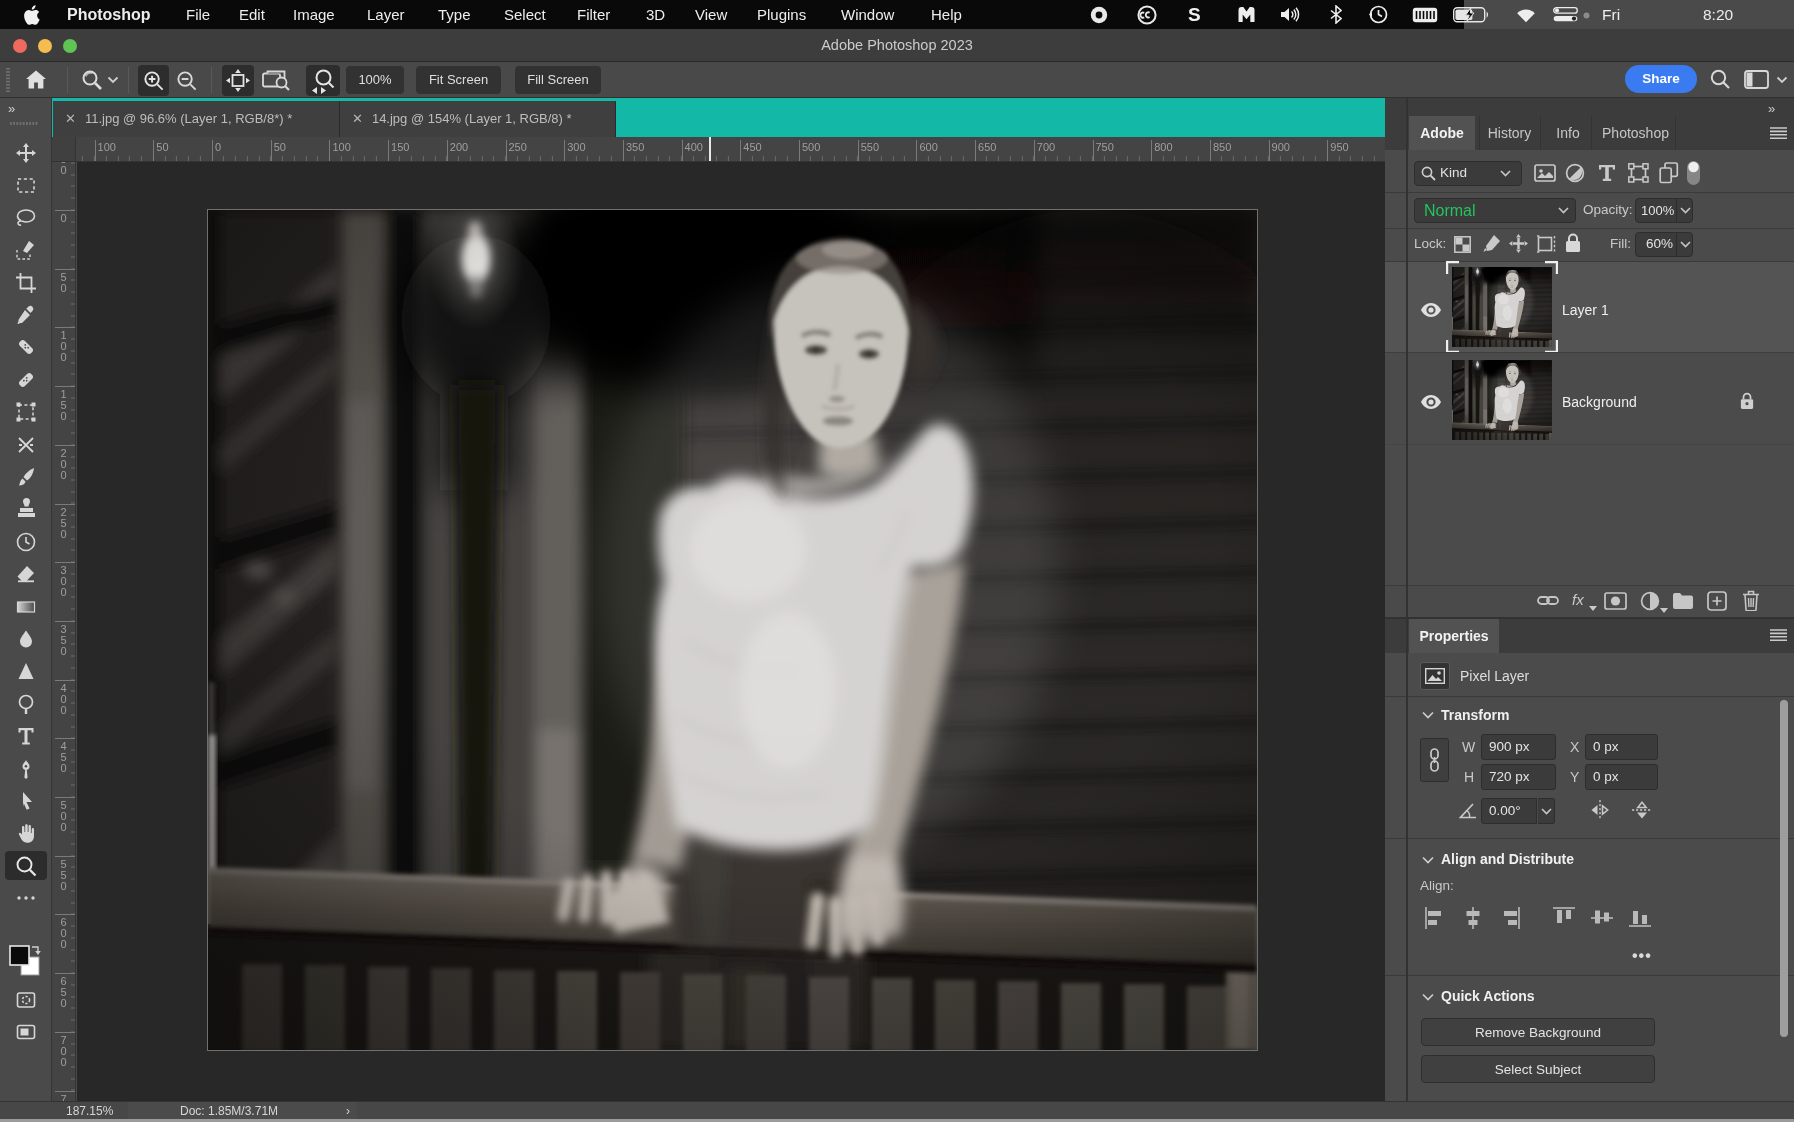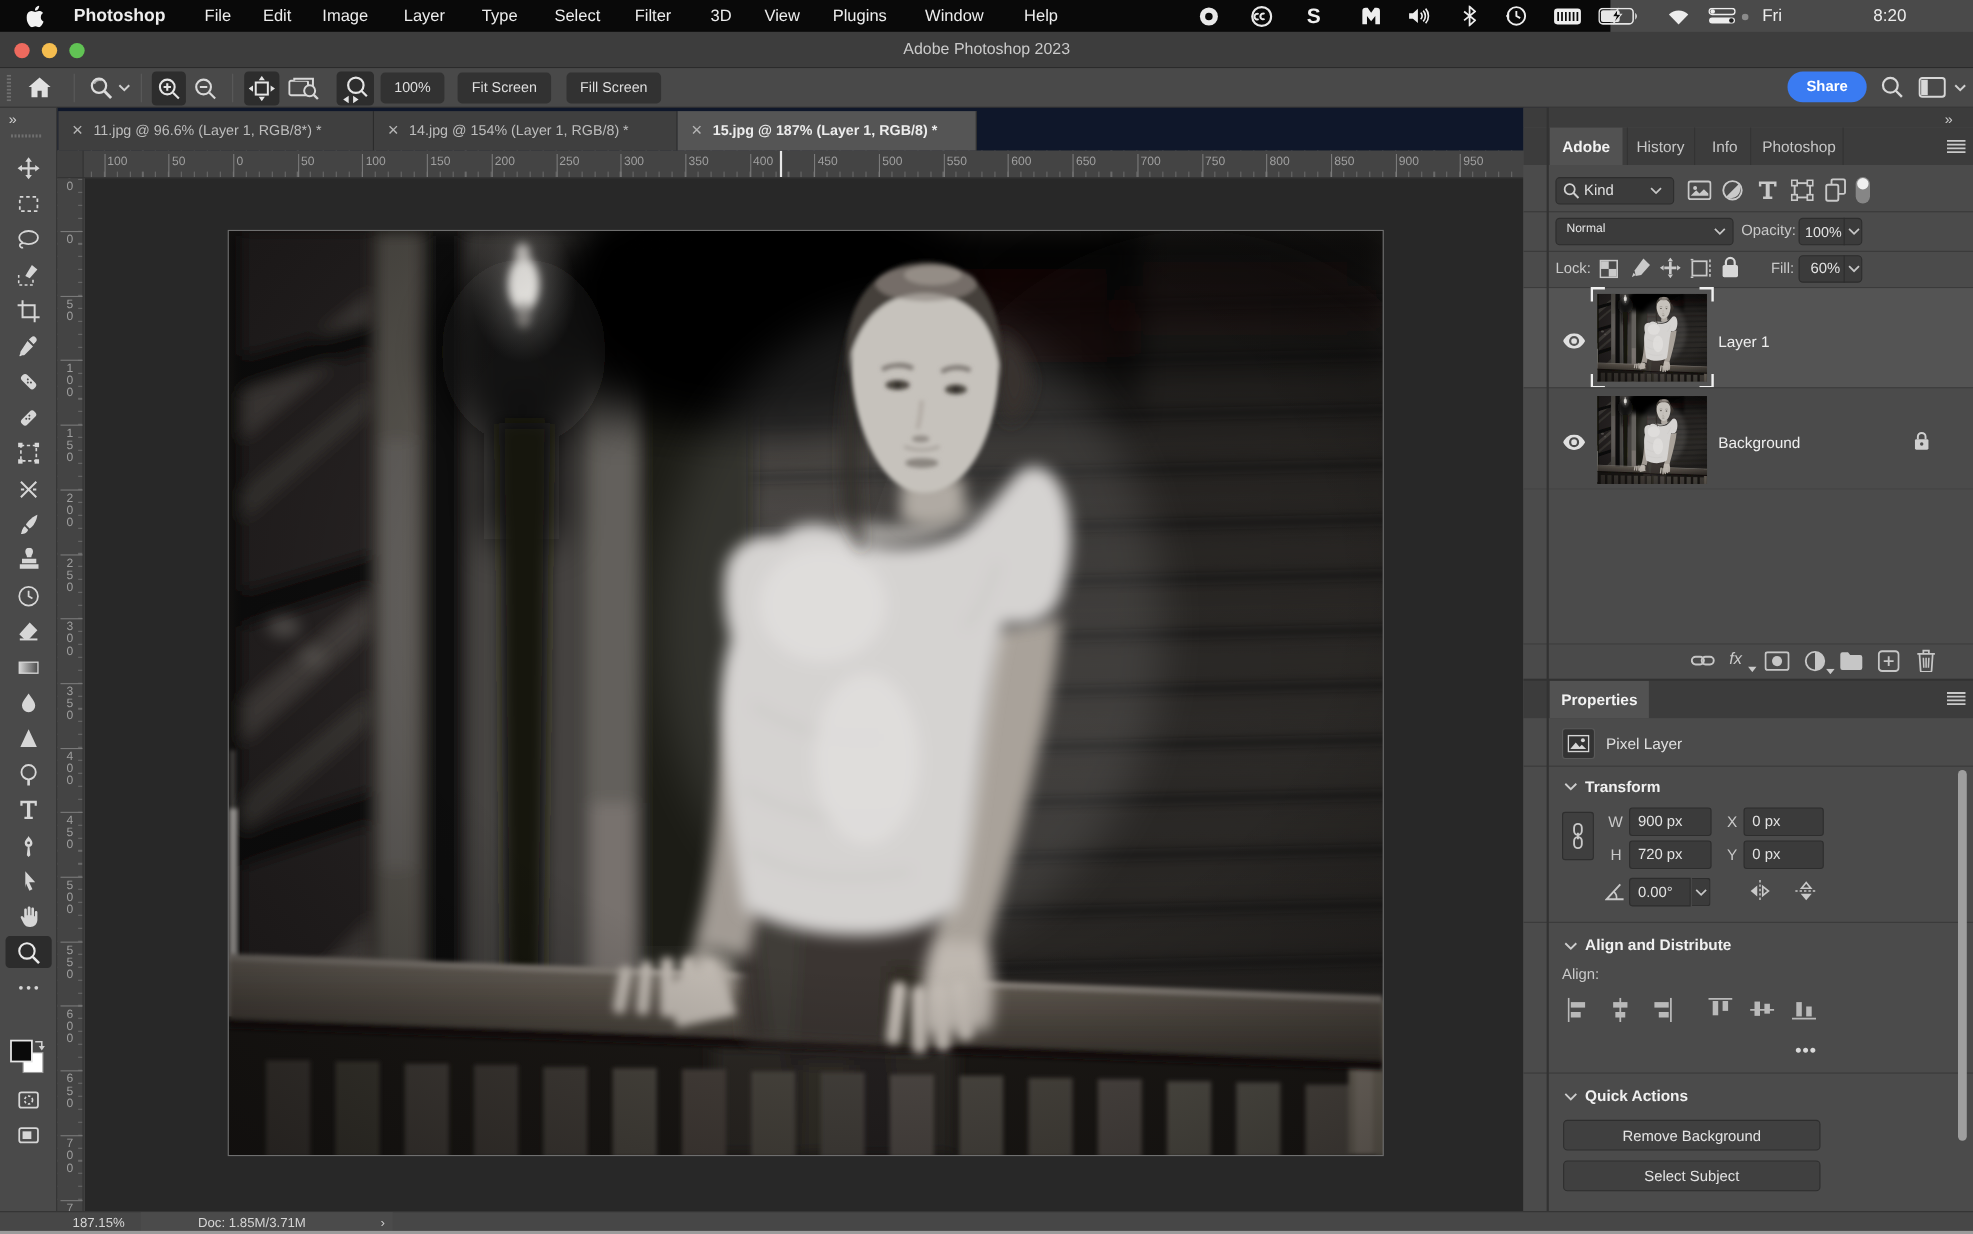--- a/index.html
+++ b/index.html
@@ -14,21 +14,21 @@
   
   #titlebar { position:absolute; left:0; top:29px; width:1794px; height:33px; background:#3d3d3d; border-bottom:1px solid #2a2a2a;}
   .tl { position:absolute; top:10px; width:14px; height:14px; border-radius:50%; }
   #titletext { position:absolute; top:0; left:0; width:100%; height:33px; line-height:33px; text-align:center; color:#cbcbcb; font-size:14.5px; }
   
   #optbar { position:absolute; left:0; top:62px; width:1794px; height:36px; background:#494949; border-bottom:1px solid #303030; }
   .optbtn { position:absolute; background:#2d2d2d; border-radius:4px; color:#dedede; font-size:13px; text-align:center; }
   .optbtn.flat { background:#323232; }
   .vsep { position:absolute; width:1px; background:#5a5a5a; }
   
-  #tabbar { position:absolute; left:52px; top:98px; width:1356px; height:39px; background:#0f172a; }
+  #tabbar { position:absolute; left:52px; top:98px; width:1356px; height:39px; background:#14b8a6; }
   .dtab { position:absolute; top:3px; height:36px; background:#3f3f3f; color:#bdbdbd; font-size:13px; line-height:36px; border-right:1px solid #2b2b2b; white-space:nowrap; }
   .dtab.active { background:#555555; color:#ececec; }
   .dtab .x { display:inline-block; margin:0 9px 0 12px; color:#b5b5b5; font-size:13px; }
   
   #hruler { position:absolute; left:52px; top:137px; width:1333px; height:25px; background:#444444 repeating-linear-gradient(to right, transparent 0px, transparent 10.74px, #6a6a6a 10.74px, #6a6a6a 11.74px); background-position:7.9px 0; border-bottom:1px solid #333; overflow:hidden;}
   #hruler::before { content:""; position:absolute; left:0; top:0; width:100%; height:19px; background:#444444; }
   #vruler { position:absolute; left:52px; top:162px; width:24px; height:939px; background:#444444 repeating-linear-gradient(to bottom, transparent 0px, transparent 10.74px, #6a6a6a 10.74px, #6a6a6a 11.74px); background-position:0 1.5px; border-right:1px solid #333; overflow:hidden;}
   #vruler::before { content:""; position:absolute; left:0; top:0; width:19px; height:100%; background:#444444; }
   #rcorner { position:absolute; left:52px; top:137px; width:24px; height:25px; background:#404040; border-right:1px solid #333; border-bottom:1px solid #333;}
   .rnum { position:absolute; color:#9f9f9f; font-size:11px; }
@@ -196,21 +196,20 @@
       <rect x="2.5" y="2.5" width="6" height="14" fill="#d8d8d8"></rect>
     </svg>
     <svg class="abs" style="left:1776px; top:14px;" width="12" height="8" viewBox="0 0 12 8">
         <path fill="none" stroke="#cfcfcf" stroke-width="1.8" d="M1.5 1.5 L6 6 L10.5 1.5"></path>
       </svg>
   </div>
 
   <div id="tabbar">
     <div class="dtab" style="left:1px; width:287px;"><span class="x">✕</span>11.jpg @ 96.6% (Layer 1, RGB/8*) *</div>
     <div class="dtab" style="left:288px; width:276px;"><span class="x">✕</span>14.jpg @ 154% (Layer 1, RGB/8) *</div>
-    <div class="dtab active" style="left:564px; width:272px;"><span class="x">✕</span><b>15.jpg @ 187% (Layer 1, RGB/8) *</b></div>
   </div>
 
   <div id="hruler">
     <div class="tick" style="left:42.6px; top:3px; width:1px; height:22px;"></div>
     <span class="rnum" style="left:45.6px; top:4px;">100</span>
     <div class="tick" style="left:101.3px; top:3px; width:1px; height:22px;"></div>
     <span class="rnum" style="left:104.3px; top:4px;">50</span>
     <div class="tick" style="left:160.0px; top:3px; width:1px; height:22px;"></div>
     <span class="rnum" style="left:163.0px; top:4px;">0</span>
     <div class="tick" style="left:218.7px; top:3px; width:1px; height:22px;"></div>
@@ -737,21 +736,21 @@
     <svg style="position:absolute; left:274px; top:64px;" width="20" height="22" viewBox="0 0 20 22">
 <rect x="1.2" y="6" width="11" height="14.5" rx="1.5" fill="none" stroke="#c9c9c9" stroke-width="1.7"></rect>
 <path fill="none" stroke="#c9c9c9" stroke-width="1.7" d="M6 6 V2.5 a1.5 1.5 0 0 1 1.5-1.5 h9 a1.8 1.8 0 0 1 1.8 1.8 v10 a1.5 1.5 0 0 1-1.5 1.5 H12.5"></path>
       </svg>
     <svg style="position:absolute; left:299px; top:62px;" width="20" height="26" viewBox="0 0 20 26">
 <rect x="3" y="1" width="13" height="24" rx="6.5" fill="#868686"></rect>
 <circle cx="9.5" cy="7" r="5.2" fill="#efefef"></circle>
       </svg>
     <div style="position:absolute; left:0; top:94px; width:409px; height:1px; background:#3a3a3a;"></div>
     <div style="position:absolute; left:29px; top:100px; width:162px; height:25px; background:#3b3b3b; border:1px solid #2d2d2d; border-radius:4px;"></div>
-    <div style="position:absolute; left:39px; top:104px; color:#e5e5e5; font-size:11px;">Normal</div>
+    <div style="position:absolute; left:39px; top:104px; color:#22c55e; font-size:16px;">Normal</div>
     <svg style="position:absolute; left:173px; top:109px;" width="11" height="7" viewBox="0 0 11 7">
         <path fill="none" stroke="#c6c6c6" stroke-width="1.6" d="M1 1 L5.5 5.5 L10 1"></path>
       </svg>
     <div style="position:absolute; left:198px; top:104px; color:#c9c9c9; font-size:13.5px;">Opacity:</div>
     <div style="position:absolute; left:250px; top:100px; width:58px; height:25px; background:#3b3b3b; border:1px solid #2d2d2d; border-radius:4px;"></div>
     <div style="position:absolute; left:256px; top:105px; color:#e3e3e3; font-size:13px;">100%</div>
     <div style="position:absolute; left:291px; top:100px; width:1px; height:25px; background:#2d2d2d;"></div>
     <svg style="position:absolute; left:295px; top:109px;" width="11" height="7" viewBox="0 0 11 7">
         <path fill="none" stroke="#c6c6c6" stroke-width="1.6" d="M1 1 L5.5 5.5 L10 1"></path>
       </svg>

